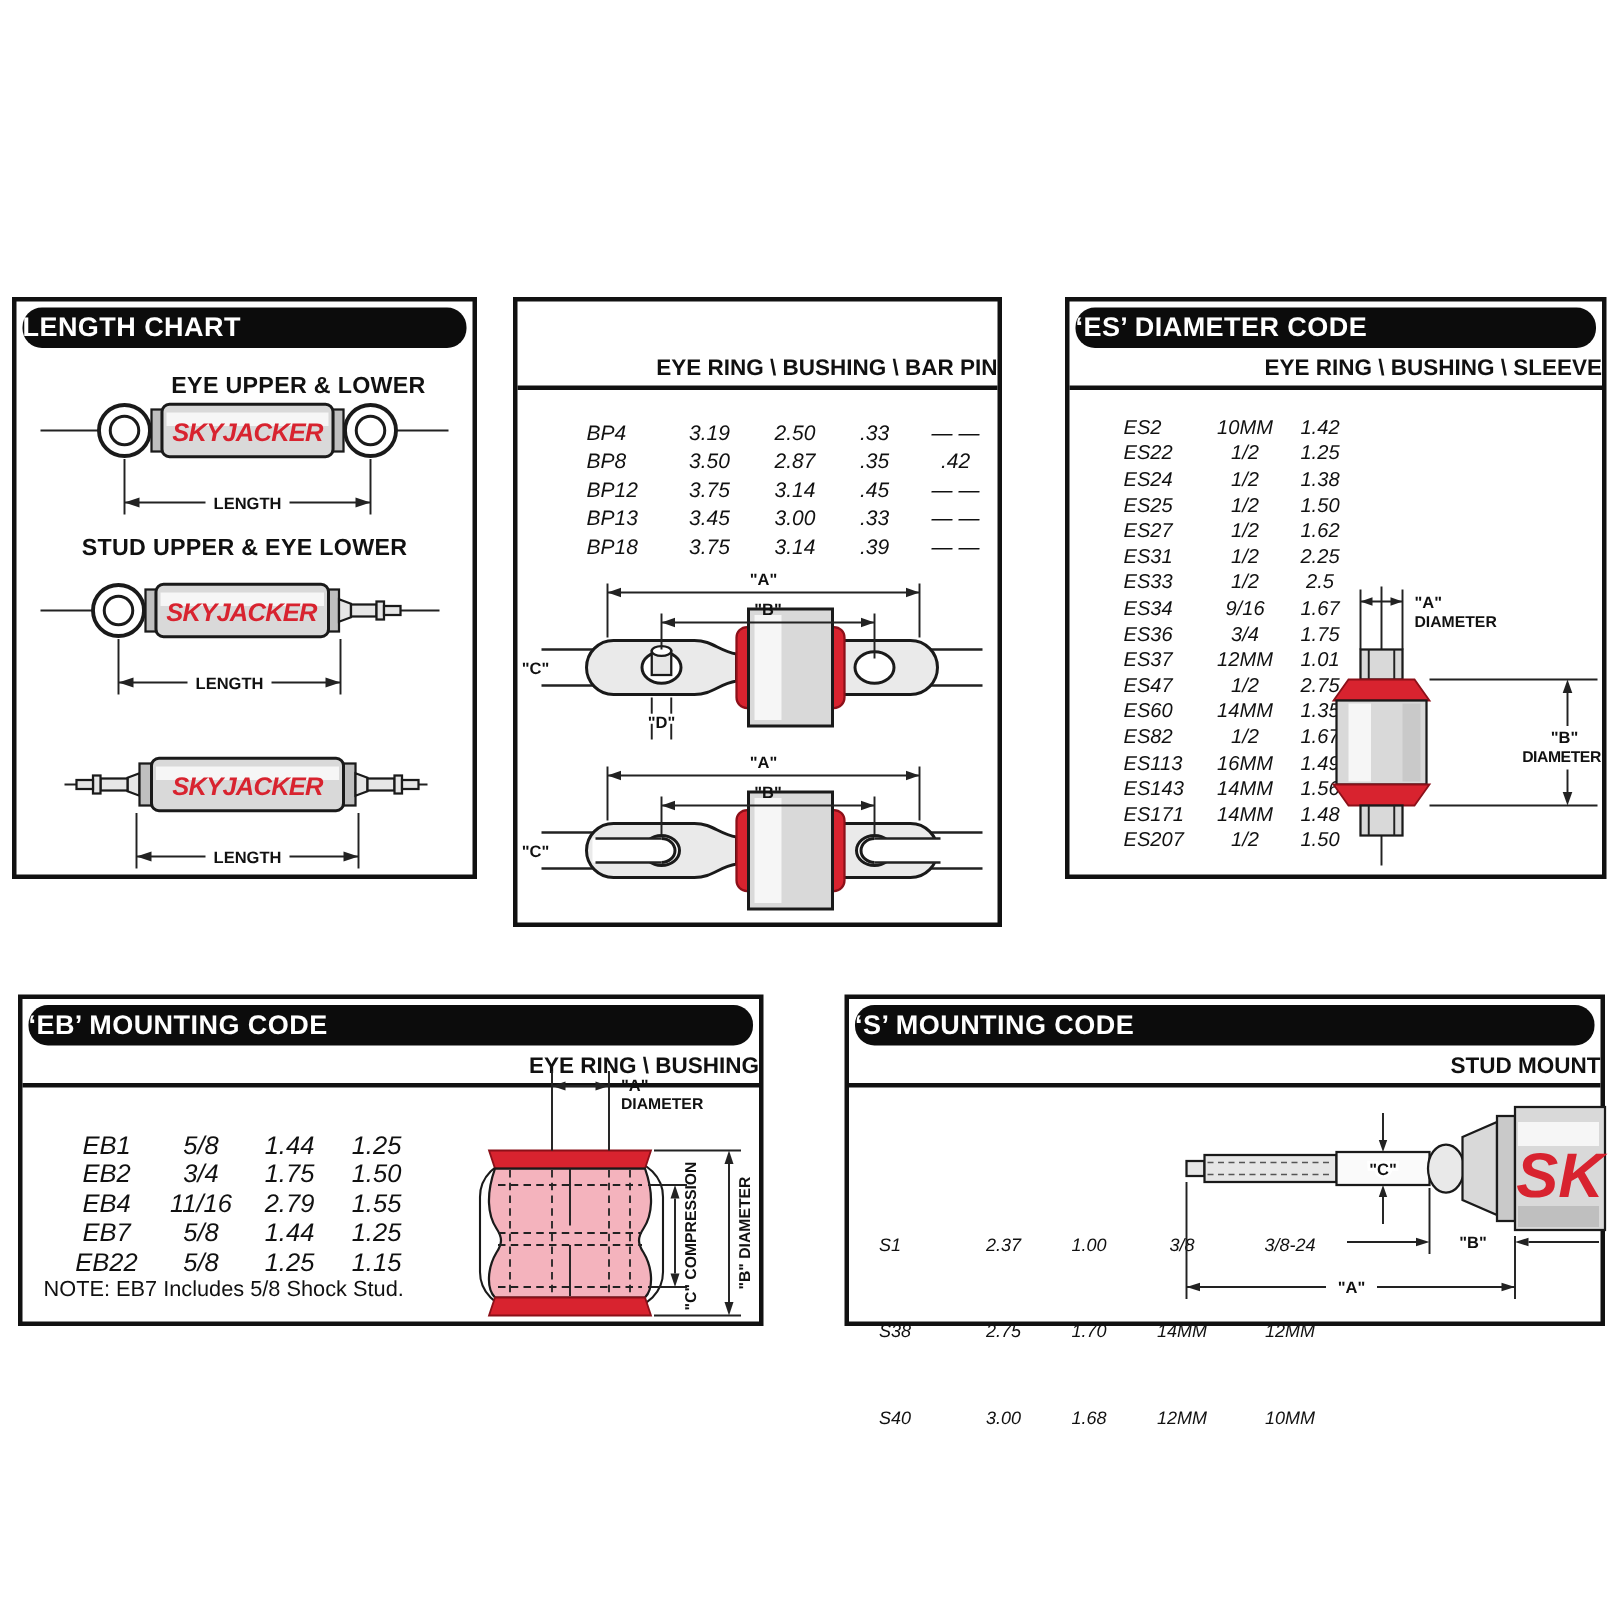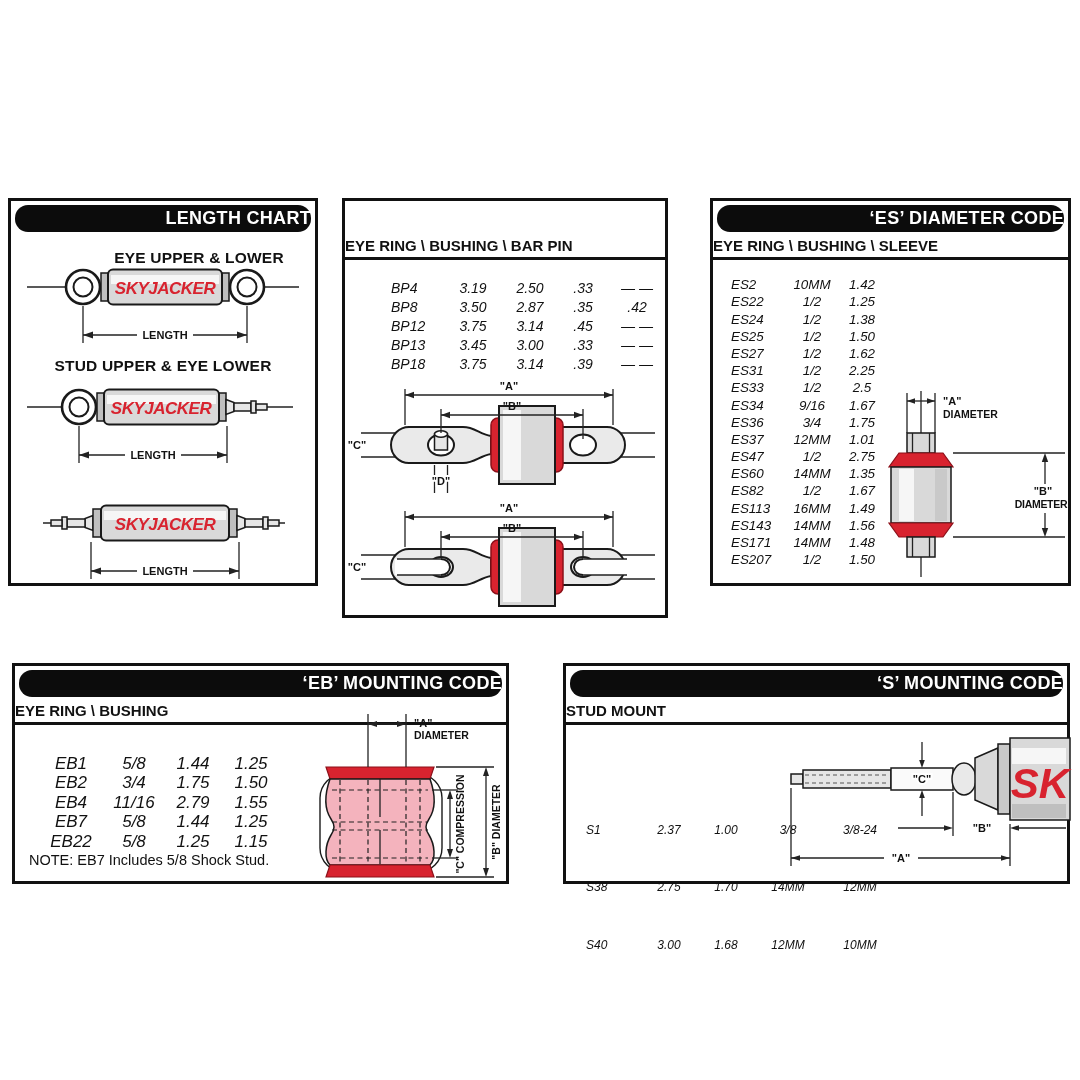--- a/index.html
+++ b/index.html
@@ -1,33 +1,33 @@
 <!DOCTYPE html>
 <html><head>
 <meta charset="utf-8">
 <style>
   html,body{margin:0;padding:0;background:#fff;}
   .canvas{position:relative;width:1080px;height:1080px;background:#ffffff;overflow:hidden;
           font-family:"Liberation Sans",sans-serif;color:#111;}
   .panel{position:absolute;border:3px solid #111;background:#fff;box-sizing:border-box;}
   .tbar{position:absolute;left:4px;right:4px;top:4px;height:27px;background:#0c0c0c;color:#fff;
-        text-align:right;font-weight:700;font-size:18px;line-height:27px;letter-spacing:.3px;border-radius:13px;}
-  .sub{position:absolute;left:0;right:0;top:35px;height:21px;text-align:left;font-weight:700;
+        text-align:left;font-weight:700;font-size:18px;line-height:27px;letter-spacing:.3px;border-radius:13px;}
+  .sub{position:absolute;left:0;right:0;top:35px;height:21px;text-align:right;font-weight:700;
        font-size:15px;line-height:20px;border-bottom:3px solid #111;}
   .lc-head{position:absolute;left:0;width:100%;text-align:center;font-weight:700;font-size:15.5px;letter-spacing:.2px;}
   .tbl{position:absolute;font-style:italic;}
   .tr{display:grid;align-items:center;}
   .td,.th{text-align:center;white-space:nowrap;}
   .th{font-weight:700;}
   .bp-cols{grid-template-columns:60px 56px 58px 48px 60px;}
   .es-cols{grid-template-columns:60px 54px 46px;}
   .eb-cols{grid-template-columns:68px 58px 60px 56px;}
   .s-cols{grid-template-columns:60px 58px 56px 68px 76px;}
   .bp-t .tr{height:19px;font-size:14px;line-height:19px;}
-  .es-t .tr{height:17.2px;font-size:13.4px;line-height:17.2px;}
+  .es-t .tr{height:17.2px;font-size:13.4px;line-height:17.2px;margin-left:18px;}
   .eb-t .tr{height:19.5px;font-size:17px;line-height:19.5px;}
   .s-t  .tr{height:17.5px;font-size:12px;line-height:17.5px;margin-top:40px;}
   .bp-t .tr>:first-child,.es-t .tr>:first-child,.s-t .tr>:first-child{text-align:left;padding-left:6px;}
   .note{position:absolute;font-size:14.5px;white-space:nowrap;text-align:center;}
   svg{position:absolute;overflow:visible;}
   
   .ln{stroke:#222;stroke-width:1.3;fill:none;}
   .ln2{stroke:#222;stroke-width:1.7;fill:none;}
   .ah{fill:#222;stroke:none;}
   .dt{font:700 11px "Liberation Sans",sans-serif;fill:#111;}

